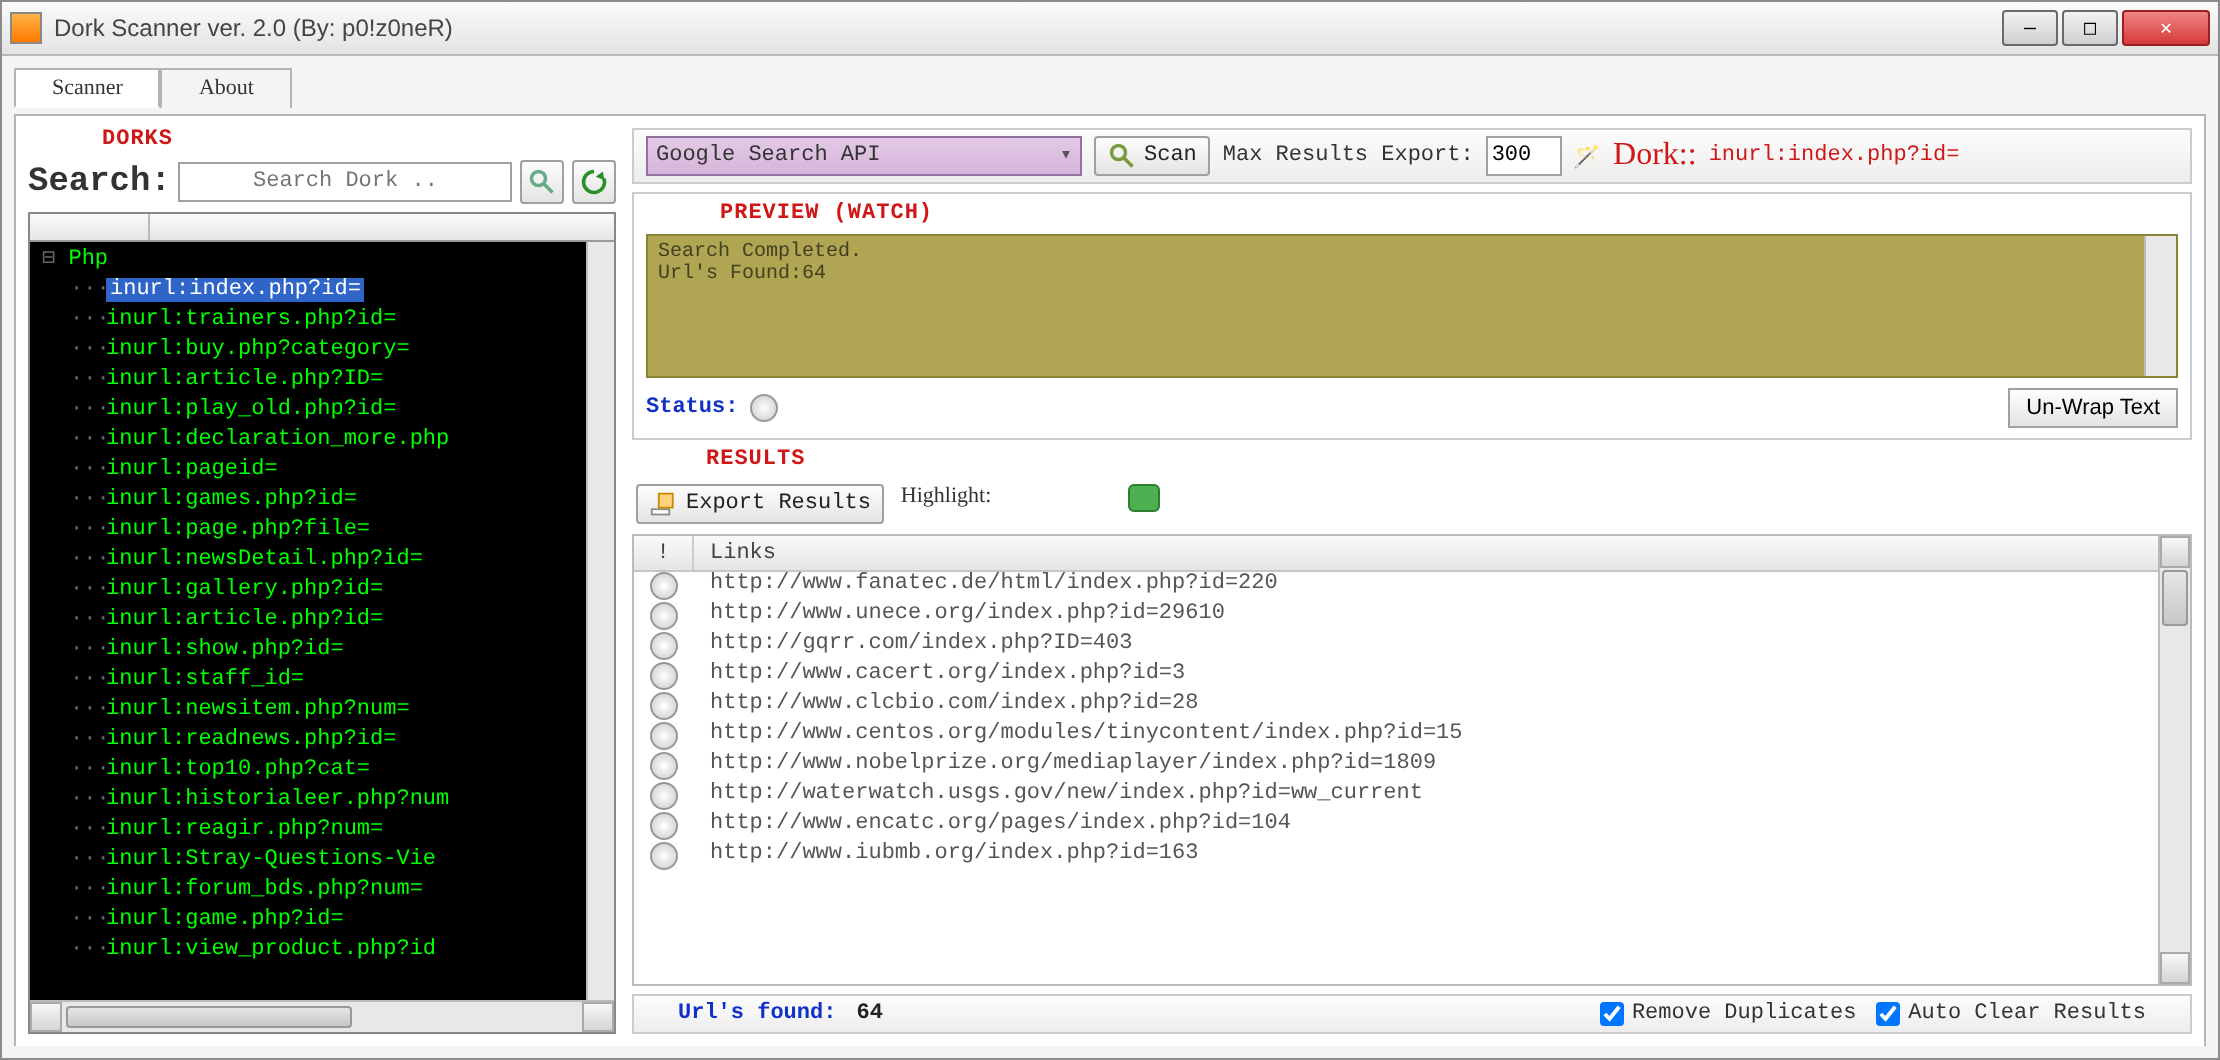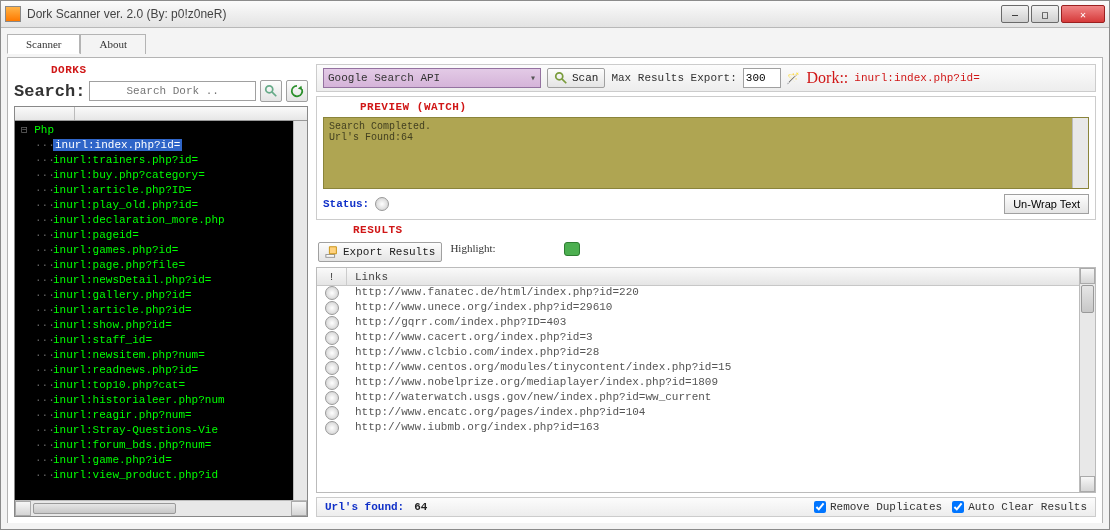--- a/index.html
+++ b/index.html
@@ -76,21 +76,21 @@
 .grid-header .col2 { flex: 1; padding-left: 8px; display: flex; align-items: center; }
 .grid-body { flex: 1; overflow: hidden; font-family: "Courier New", monospace; font-size: 11px; color: #555; position: relative; }
 .grid-row { height: 15px; display: flex; }
 .grid-row .bulb-cell { width: 30px; display: flex; justify-content: center; }
 .grid-row .link-cell { flex: 1; padding-left: 8px; white-space: nowrap; }
 .grid-v-scroll { position: absolute; right: 0; top: 0; bottom: 0; width: 16px; background: #e8e8e8; border-left: 1px solid #bbb; }
 .grid-v-scroll .up, .grid-v-scroll .down { height: 16px; background: linear-gradient(#f7f7f7, #d5d5d5); border: 1px solid #aaa; }
 .grid-v-scroll .track { position: absolute; top: 16px; bottom: 16px; left: 0; right: 0; }
 .grid-v-scroll .thumb { position: absolute; left: 1px; right: 1px; top: 1px; height: 28px; background: linear-gradient(#e6e6e6, #c7c7c7); border: 1px solid #999; border-radius: 2px; }
 
-.footer-row { height: 20px; display: flex; align-items: center; gap: 10px; border: 1px solid #ccc; background: linear-gradient(#fcfcfc, #ededed); padding: 0 8px; font-family: "Courier New", monospace; font-size: 11px; }
+.footer-row { height: 20px; display: flex; align-items: center; gap: 10px; border: 1px solid #ccc; background: linear-gradient(#fcfcfc, #ededed); padding: 0 22px; font-family: "Courier New", monospace; font-size: 11px; }
 .footer-row .found-label { color: #1030c8; font-weight: bold; }
 .footer-row .found-count { color: #222; font-weight: bold; }
 .footer-row .spacer { flex: 1; }
 .chk { display: flex; align-items: center; gap: 4px; color: #333; }
 .chk input { width: 12px; height: 12px; }
 
 svg.ico { width: 14px; height: 14px; }
 </style>
 </head>
 <body>

